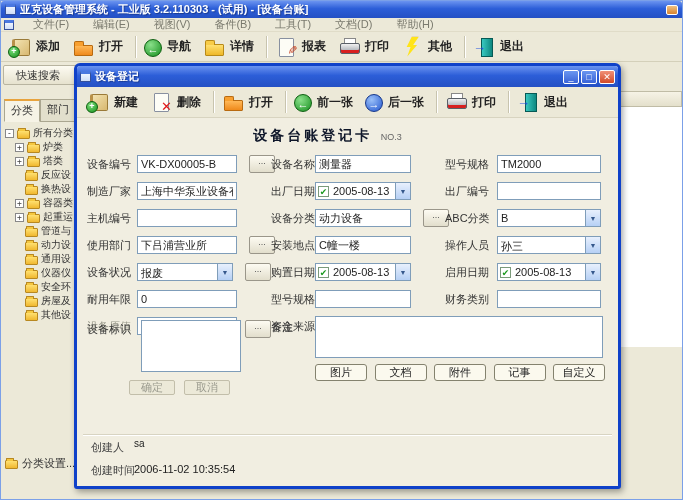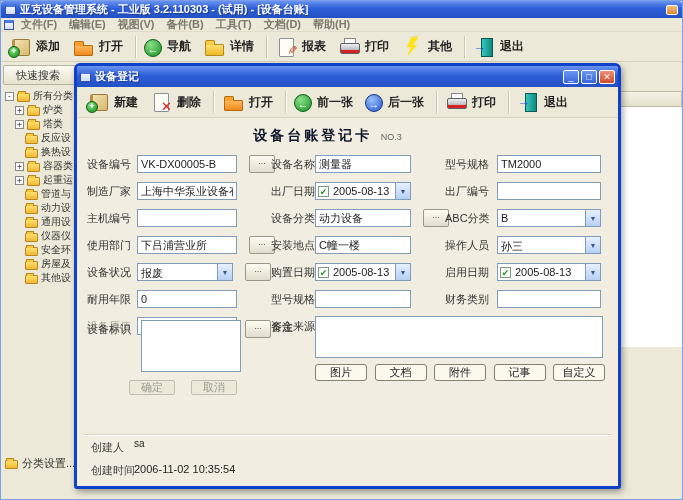--- a/index.html
+++ b/index.html
@@ -9,21 +9,21 @@
   
   .titlebar { position:absolute; left:0; top:0; right:0; height:17px;
     background:linear-gradient(180deg,#6a93f0 0%,#2c5ed8 45%,#2450c4 100%);
     display:flex; align-items:center; padding:0 4px; border-radius:3px 3px 0 0; }
   .titlebar .title-text { color:#fff; font-size:11px; font-weight:bold; margin-left:4px;
     white-space:nowrap; overflow:hidden; text-shadow:1px 1px 1px #1a3a90; }
   .win-ico { width:11px; height:11px; background:linear-gradient(#eef4ff,#cfdef8); border:1px solid #35509a; border-top:3px solid #4a78e0; flex:none; }
   .tb-right { margin-left:auto; width:12px; height:10px; background:linear-gradient(#f0c080,#d88430); border:1px solid #fff; border-radius:2px; }
 
   .menubar { position:absolute; left:0; top:17px; right:0; height:14px; background:#ece9d8;
-    display:flex; align-items:center; gap:2px; padding:0 3px; border-bottom:1px solid #e0dcc8;font-weight:bold; }
+    display:flex; align-items:center; gap:14px; padding:0 3px; border-bottom:1px solid #e0dcc8; }
   .menu-item { font-size:11px; color:#7a7a6e; padding:0 5px; white-space:nowrap; }
 
   .maintoolbar { position:absolute; left:0; top:31px; right:0; height:30px; background:#ece9d8;
     display:flex; align-items:center; padding:0 4px; border-bottom:1px solid #d4d0ba; }
   .tbtn { display:flex; align-items:center; gap:5px; padding:2px 8px 2px 4px; height:26px; }
   .tbtn .lbl { font-size:12px; font-weight:bold; color:#222; white-space:nowrap; }
   .sep { width:1px; height:22px; background:#c8c4ae; margin:0 4px; box-shadow:1px 0 0 #fff; flex:none; }
 
   
   .ic { width:22px; height:20px; position:relative; flex:none; display:inline-block; }
@@ -126,21 +126,21 @@
 
   .area1 { position:absolute; left:10px; top:202px; display:flex; gap:4px; align-items:flex-start; }
   .area1 .flabel { width:50px; margin-top:2px; }
   textarea.ta { border:1px solid #7f9db9; background:#fff; resize:none; font-size:11px;
     font-family:"Liberation Sans","DejaVu Sans",sans-serif; }
   .ta1 { width:100px; height:52px; }
   .area2 { position:absolute; left:194px; top:198px; display:flex; gap:4px; align-items:flex-start; }
   .area2 .flabel { width:40px; margin-top:4px; }
   .ta2 { width:288px; height:42px; }
 
-  .okrow { position:absolute; left:52px; top:262px; display:flex; gap:16px; }
+  .okrow { position:absolute; left:52px; top:262px; display:flex; gap:9px; }
   .gbtn { width:46px; height:15px; background:#ece9d8; border:1px solid #c2beaa; border-radius:2px;
     color:#9a9a8e; font-size:11px; line-height:13px; text-align:center; }
   .tabsrow { position:absolute; left:238px; top:246px; width:290px; display:flex; justify-content:space-between;border-radius:7px; }
   .pbtn { width:52px; height:17px; background:#fbf9ee; border:1px solid #84826e; border-radius:3px;
     color:#222; font-size:11px; line-height:15px; text-align:center; }
 
   .dlg-footsep { position:absolute; left:6px; right:6px; top:316px; border-top:1px solid #d8d4c2; box-shadow:0 1px 0 #fff; }
   .foot-line { position:absolute; font-size:11px; color:#444; }
   .foot-val { position:absolute; font-size:11px; color:#222; }
 </style>
@@ -199,20 +199,24 @@
     </div>
     <span class="sep"></span>
     <div class="tbtn">
       <span class="ic ic-exit"></span>
       <span class="lbl">退出</span>
     </div>
   </div>
 
   <div class="sidebar">
     <div class="qsearch">快速搜索</div>
+    <div class="tabs">
+      <span class="tab active">分类</span>
+      <span class="tab">部门</span>
+    </div>
     <div class="tree">
       <div class="trow">
         <span class="exp">-</span>
         <span class="fold"></span>
         <span class="txt">所有分类</span>
       </div>
       <div class="trow indent1">
         <span class="exp">+</span>
         <span class="fold"></span>
         <span class="txt">炉类</span>

